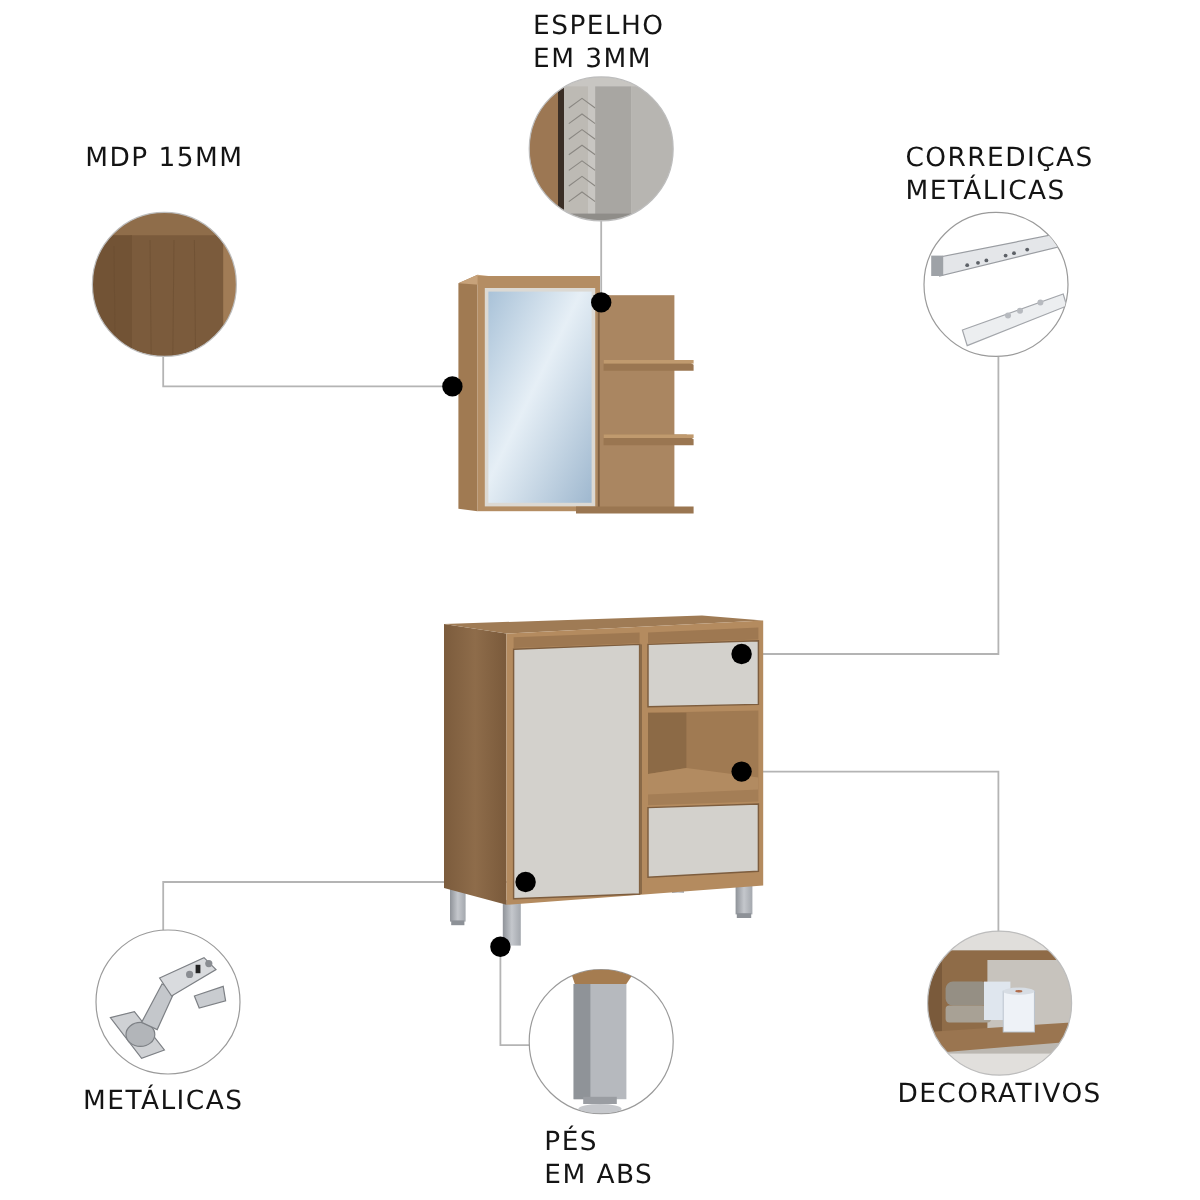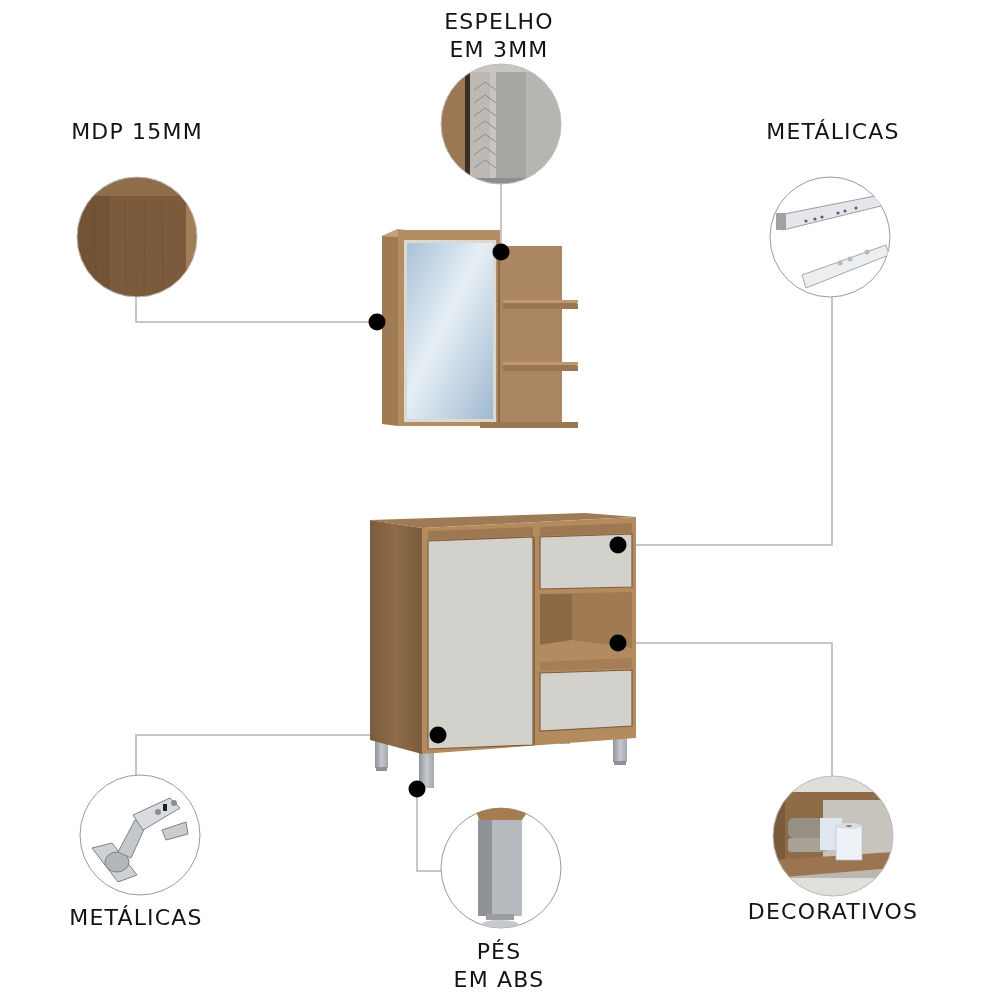--- a/index.html
+++ b/index.html
@@ -1,18 +1,18 @@
 <!DOCTYPE html>
 <html><head>
 <meta charset="utf-8">
 <style>
   html, body { margin:0; padding:0; background:#ffffff; }
   body { width:1000px; height:1000px; position:relative; overflow:hidden; font-family:"DejaVu Sans", sans-serif; }
   #scene { position:absolute; left:0; top:0; width:1000px; height:1000px; }
-  .label { position:absolute; text-align:center; color:#141414; font-family:"DejaVu Sans", sans-serif;
+  .label { position:absolute; text-align:left; color:#141414; font-family:"DejaVu Sans", sans-serif;
            font-size:22px; font-weight:normal; letter-spacing:1.2px; line-height:28px; white-space:nowrap;
            transform:translateX(-50%); }
   .label span { display:block; }
 </style>
 </head>
 <body>
 
 <svg id="scene" viewBox="0 0 1000 1000" xmlns="http://www.w3.org/2000/svg">
   <defs>
     <linearGradient id="mirrorGrad" x1="0" y1="0" x2="1" y2="1">
@@ -224,20 +224,21 @@
 </svg>
 
 <div class="label" style="left:499px; top:8px;">
   <span>ESPELHO</span>
   <span>EM 3MM</span>
 </div>
 <div class="label" style="left:137px; top:118px;">
   <span>MDP 15MM</span>
 </div>
 <div class="label" style="left:833px; top:118px;">
+  <span>CORREDIÇAS</span>
   <span>METÁLICAS</span>
 </div>
 <div class="label" style="left:136px; top:904px;">
   <span>METÁLICAS</span>
 </div>
 <div class="label" style="left:499px; top:938px;">
   <span>PÉS</span>
   <span>EM ABS</span>
 </div>
 <div class="label" style="left:833px; top:898px;">

